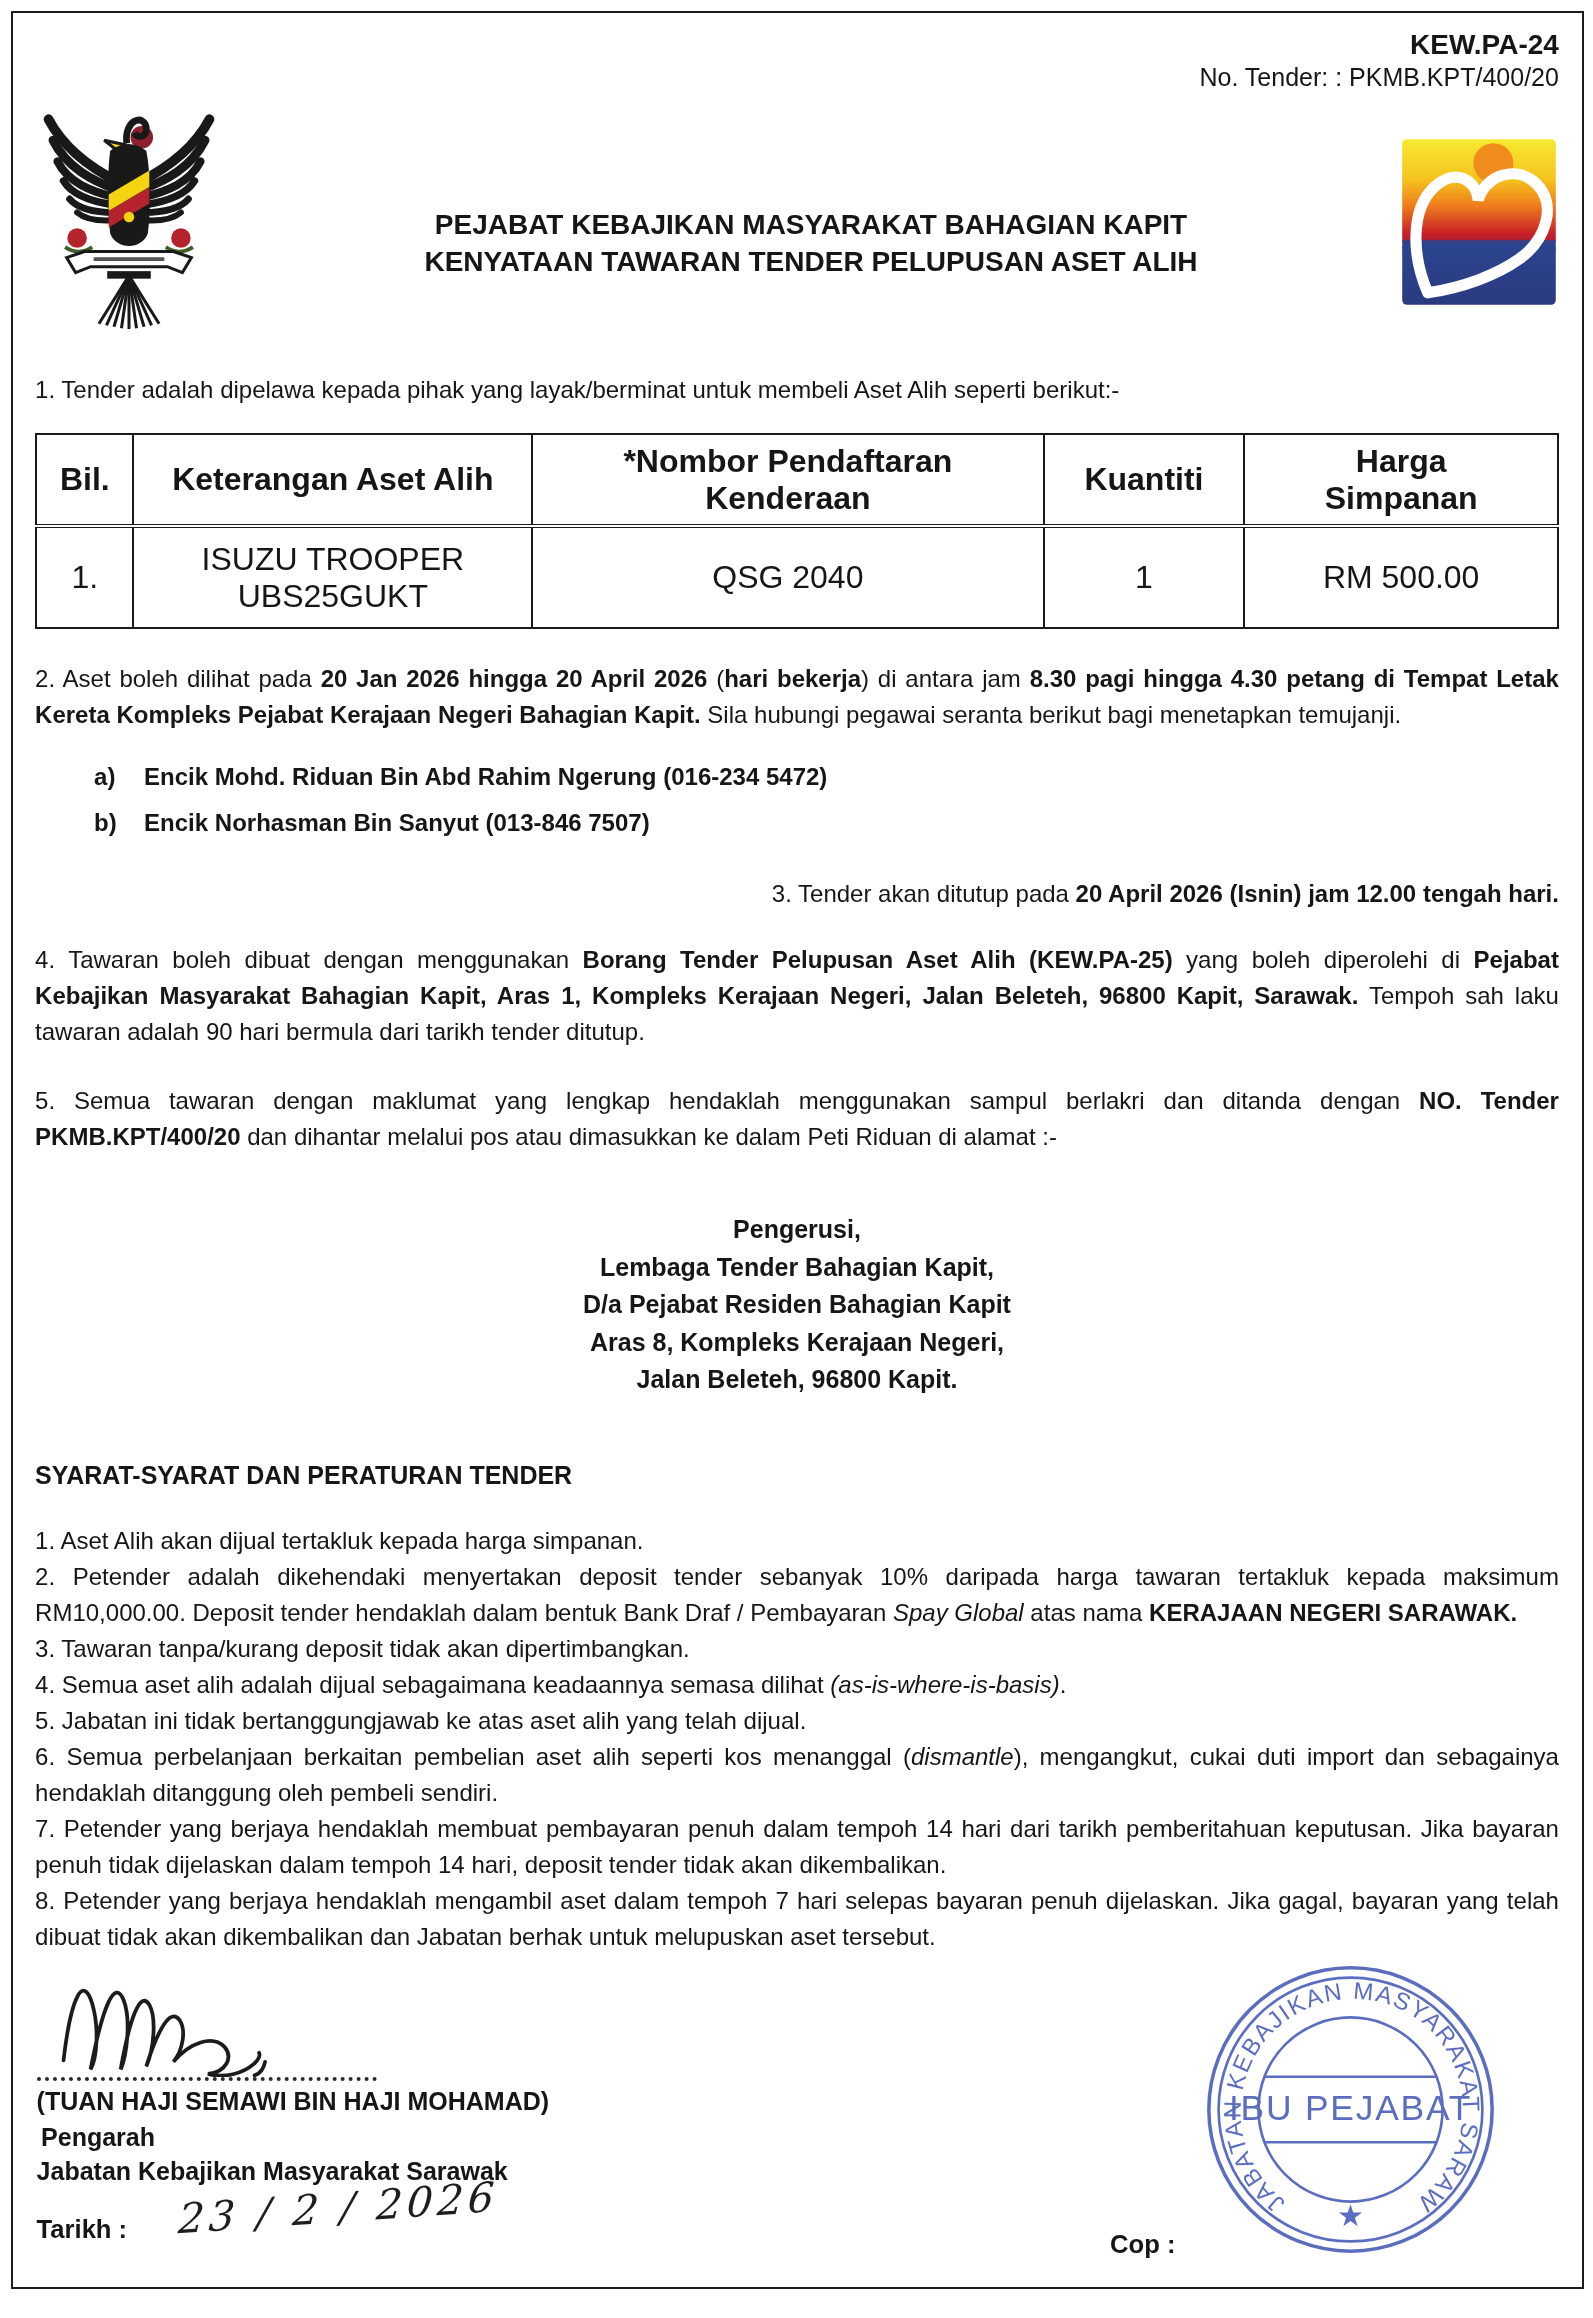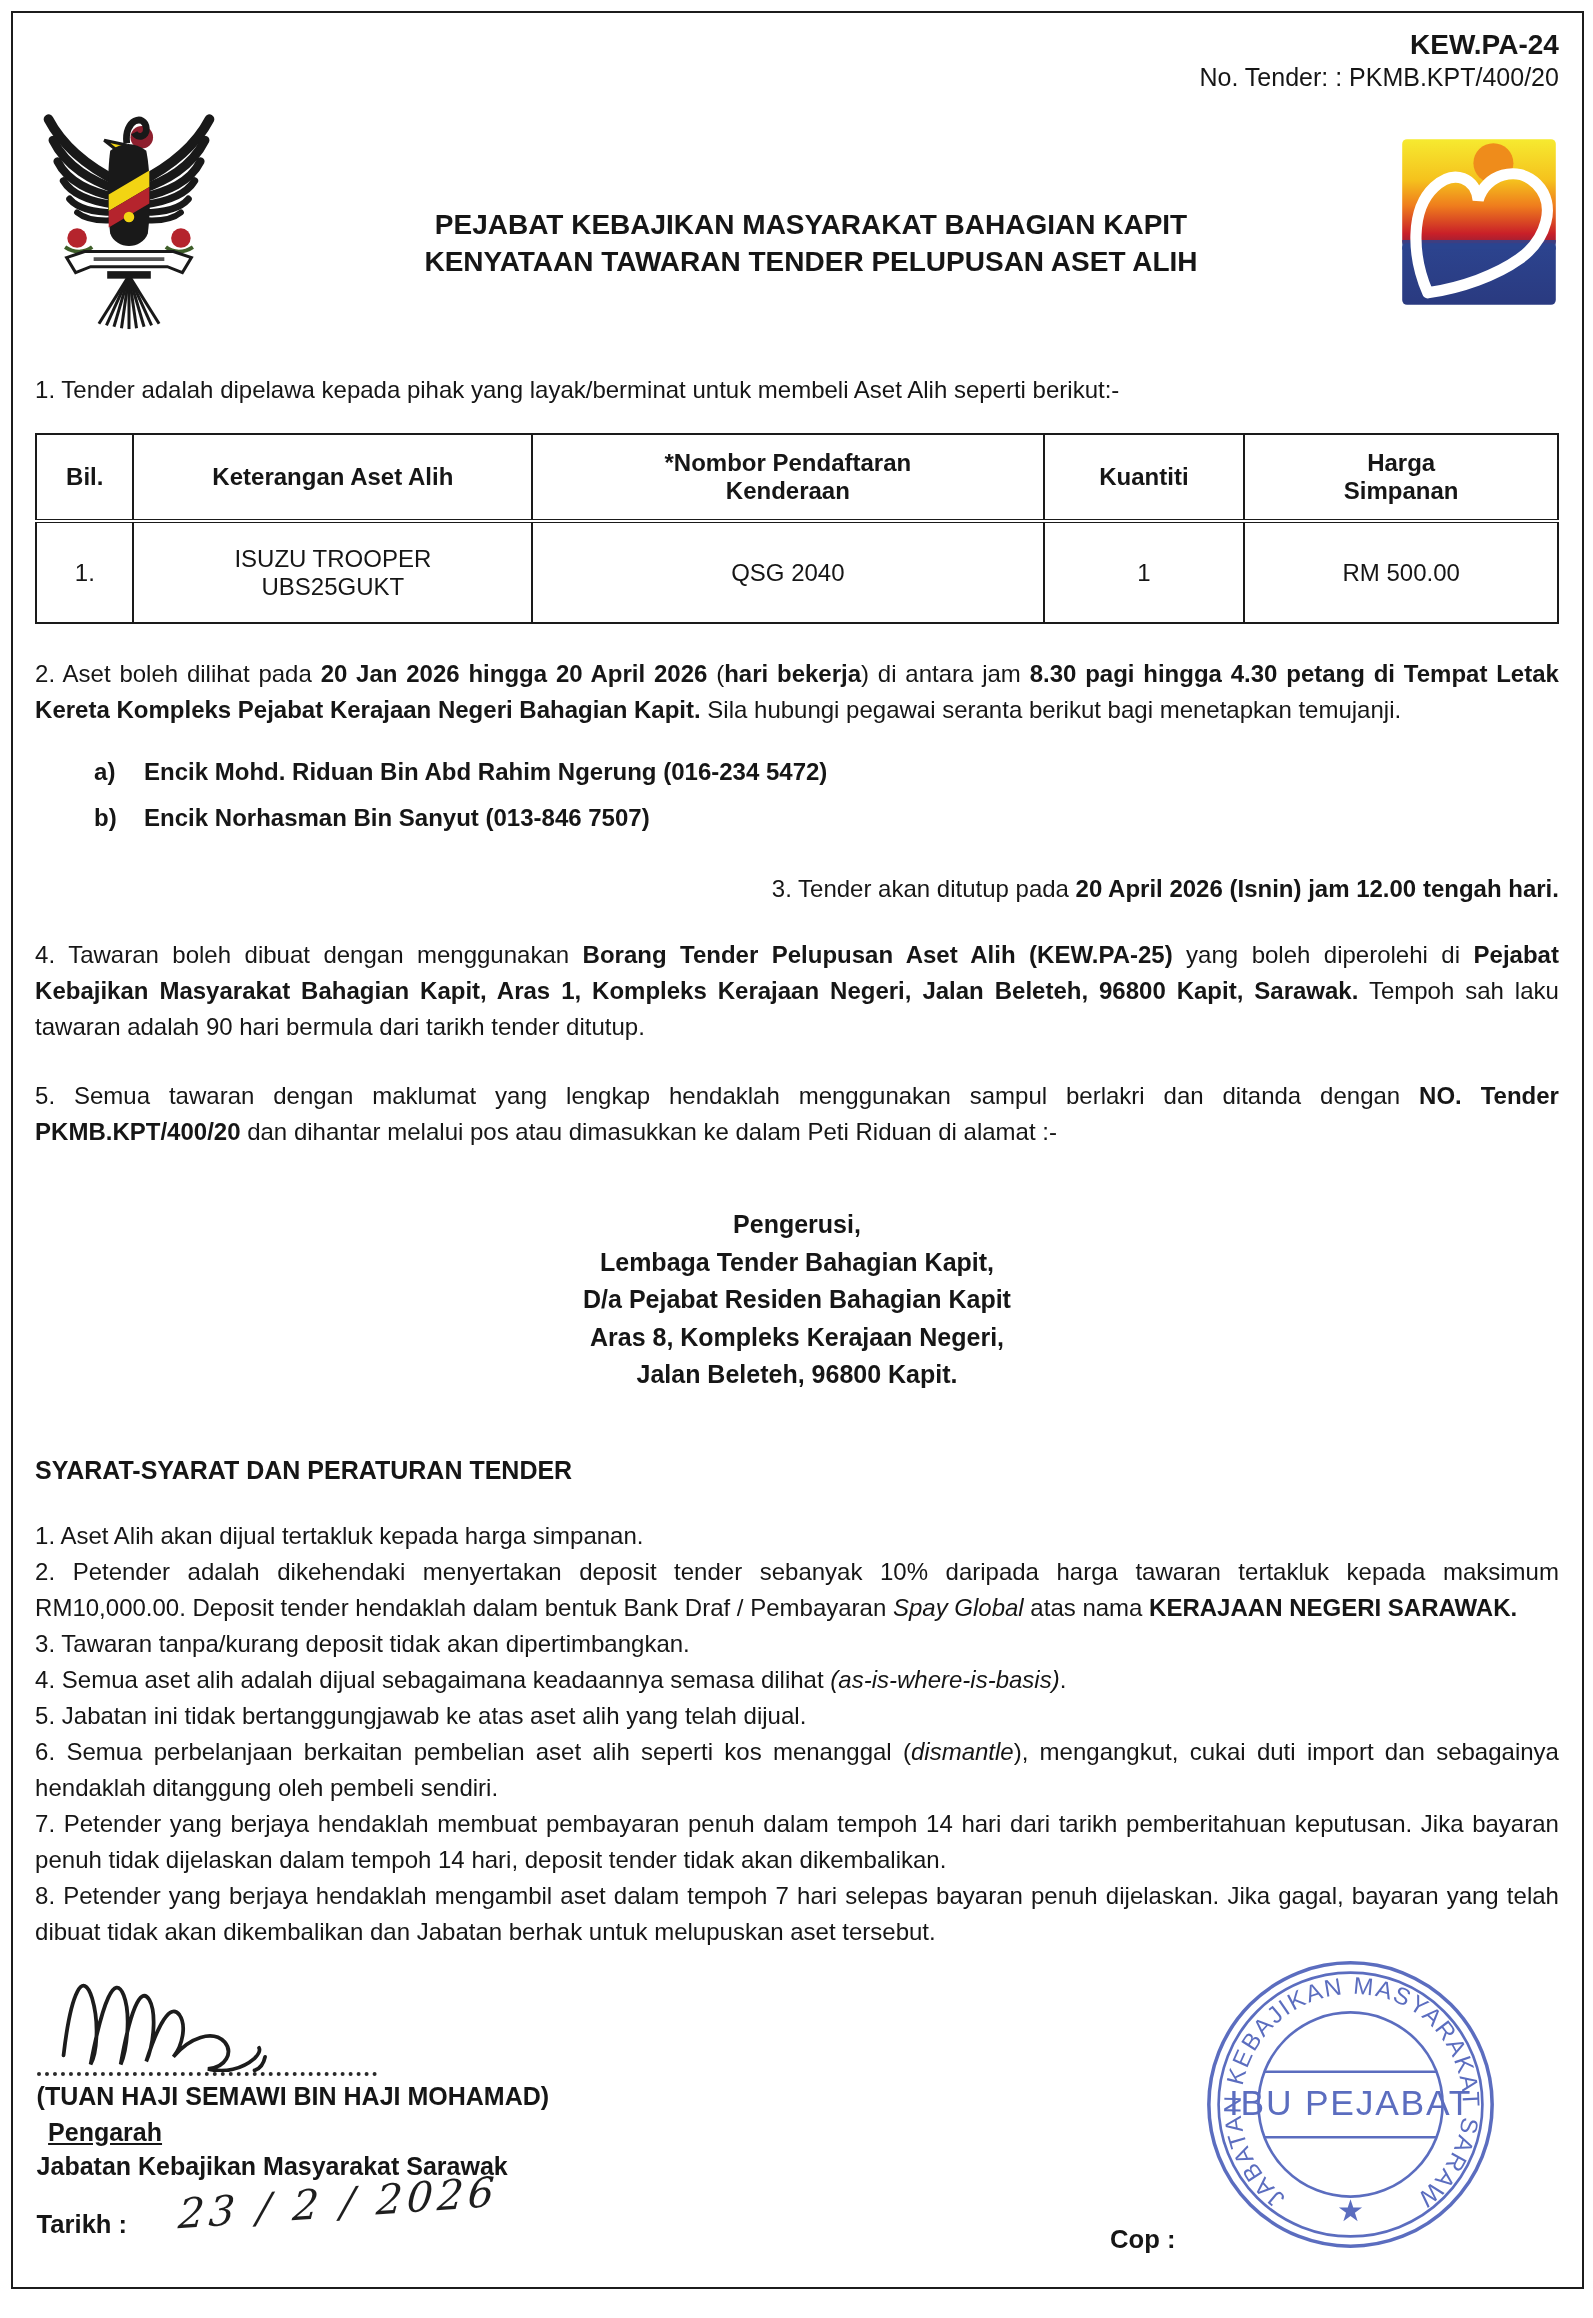--- a/index.html
+++ b/index.html
@@ -14,21 +14,21 @@
   .corner-block{text-align:right;line-height:1.25;}
   .form-code{font-weight:bold;font-size:28px;}
   .tender-no{font-size:25px;}
   .header-row{display:flex;align-items:center;margin-top:4.5px;}
   .crest-box{width:188px;flex:0 0 auto;}
   .heart-box{width:160px;flex:0 0 auto;padding-top:10.5px;}
   .title-box{flex:1;text-align:center;padding-top:51px;}
   .title-line{font-weight:bold;font-size:28px;line-height:1.32;}
   .para{font-size:24px;line-height:1.5;text-align:justify;margin:0;}
   .mt-p1{margin-top:33px;text-align:left;}
-  .asset-table{width:100%;border-collapse:collapse;margin-top:25.6px;font-size:24px;}
+  .asset-table{width:100%;border-collapse:collapse;margin-top:25.6px;font-size:32px;}
   .asset-table th,.asset-table td{
     border:2.3px solid #1a1a1a;text-align:center;vertical-align:middle;padding:7.5px 6px;
   }
   .asset-table th{font-weight:bold;height:69px;border-bottom:4.5px double #1a1a1a;}
   .asset-table td{height:84px;}
   .cell-pre{white-space:pre-line;}
   .col-bil{width:6.4%;}.col-ket{width:26.2%;}.col-nom{width:33.6%;}.col-kua{width:13.2%;}.col-har{width:20.6%;}
   .mt-p2{margin-top:32px;}
   .contacts{margin-top:25.6px;font-weight:bold;font-size:24px;line-height:1.5;}
   .contact-row{display:flex;margin-top:10.5px;}
@@ -37,21 +37,21 @@
   .mt-p4{margin-top:30px;}
   .mt-p5{margin-top:33px;}
   .address-block{margin-top:56px;text-align:center;font-weight:bold;font-size:25px;line-height:1.5;}
   .terms-heading{margin-top:62px;font-weight:bold;font-size:25px;}
   .terms-list{margin-top:33px;}
   .terms-list .para{text-align:justify;}
   .footer{position:relative;margin-top:12px;height:331px;}
   .sig-svg{position:absolute;left:15px;top:-3px;}
   .dotted-line{position:absolute;left:1.5px;top:110px;width:340px;border-bottom:4.5px dotted #2a2a2a;}
   .sig-name{position:absolute;left:1.5px;top:120px;font-weight:bold;font-size:25px;}
-  .sig-title{position:absolute;left:13px;top:156px;font-weight:bold;font-size:25px;text-decoration:underline;}
+  .sig-title{position:absolute;left:6px;top:156px;font-weight:bold;font-size:25px;}
   .sig-dept{position:absolute;left:1.5px;top:190px;font-weight:bold;font-size:25px;}
   .date-row{position:absolute;left:1.5px;top:248px;font-weight:bold;font-size:25.6px;}
   .date-hand{
     position:absolute;left:143px;top:217px;font-family:"DejaVu Serif",serif;
     font-style:italic;font-size:41px;font-weight:normal;color:#1e1e1e;
     transform:rotate(-4deg) skewX(-8deg);letter-spacing:4.5px;white-space:nowrap;
   }
   .cop-label{position:absolute;left:1075px;top:263px;font-weight:bold;font-size:25.6px;}
   .stamp-box{position:absolute;left:1165px;top:-7.5px;opacity:.85;}
   .seg b{font-weight:bold;} .seg i{font-style:italic;}

